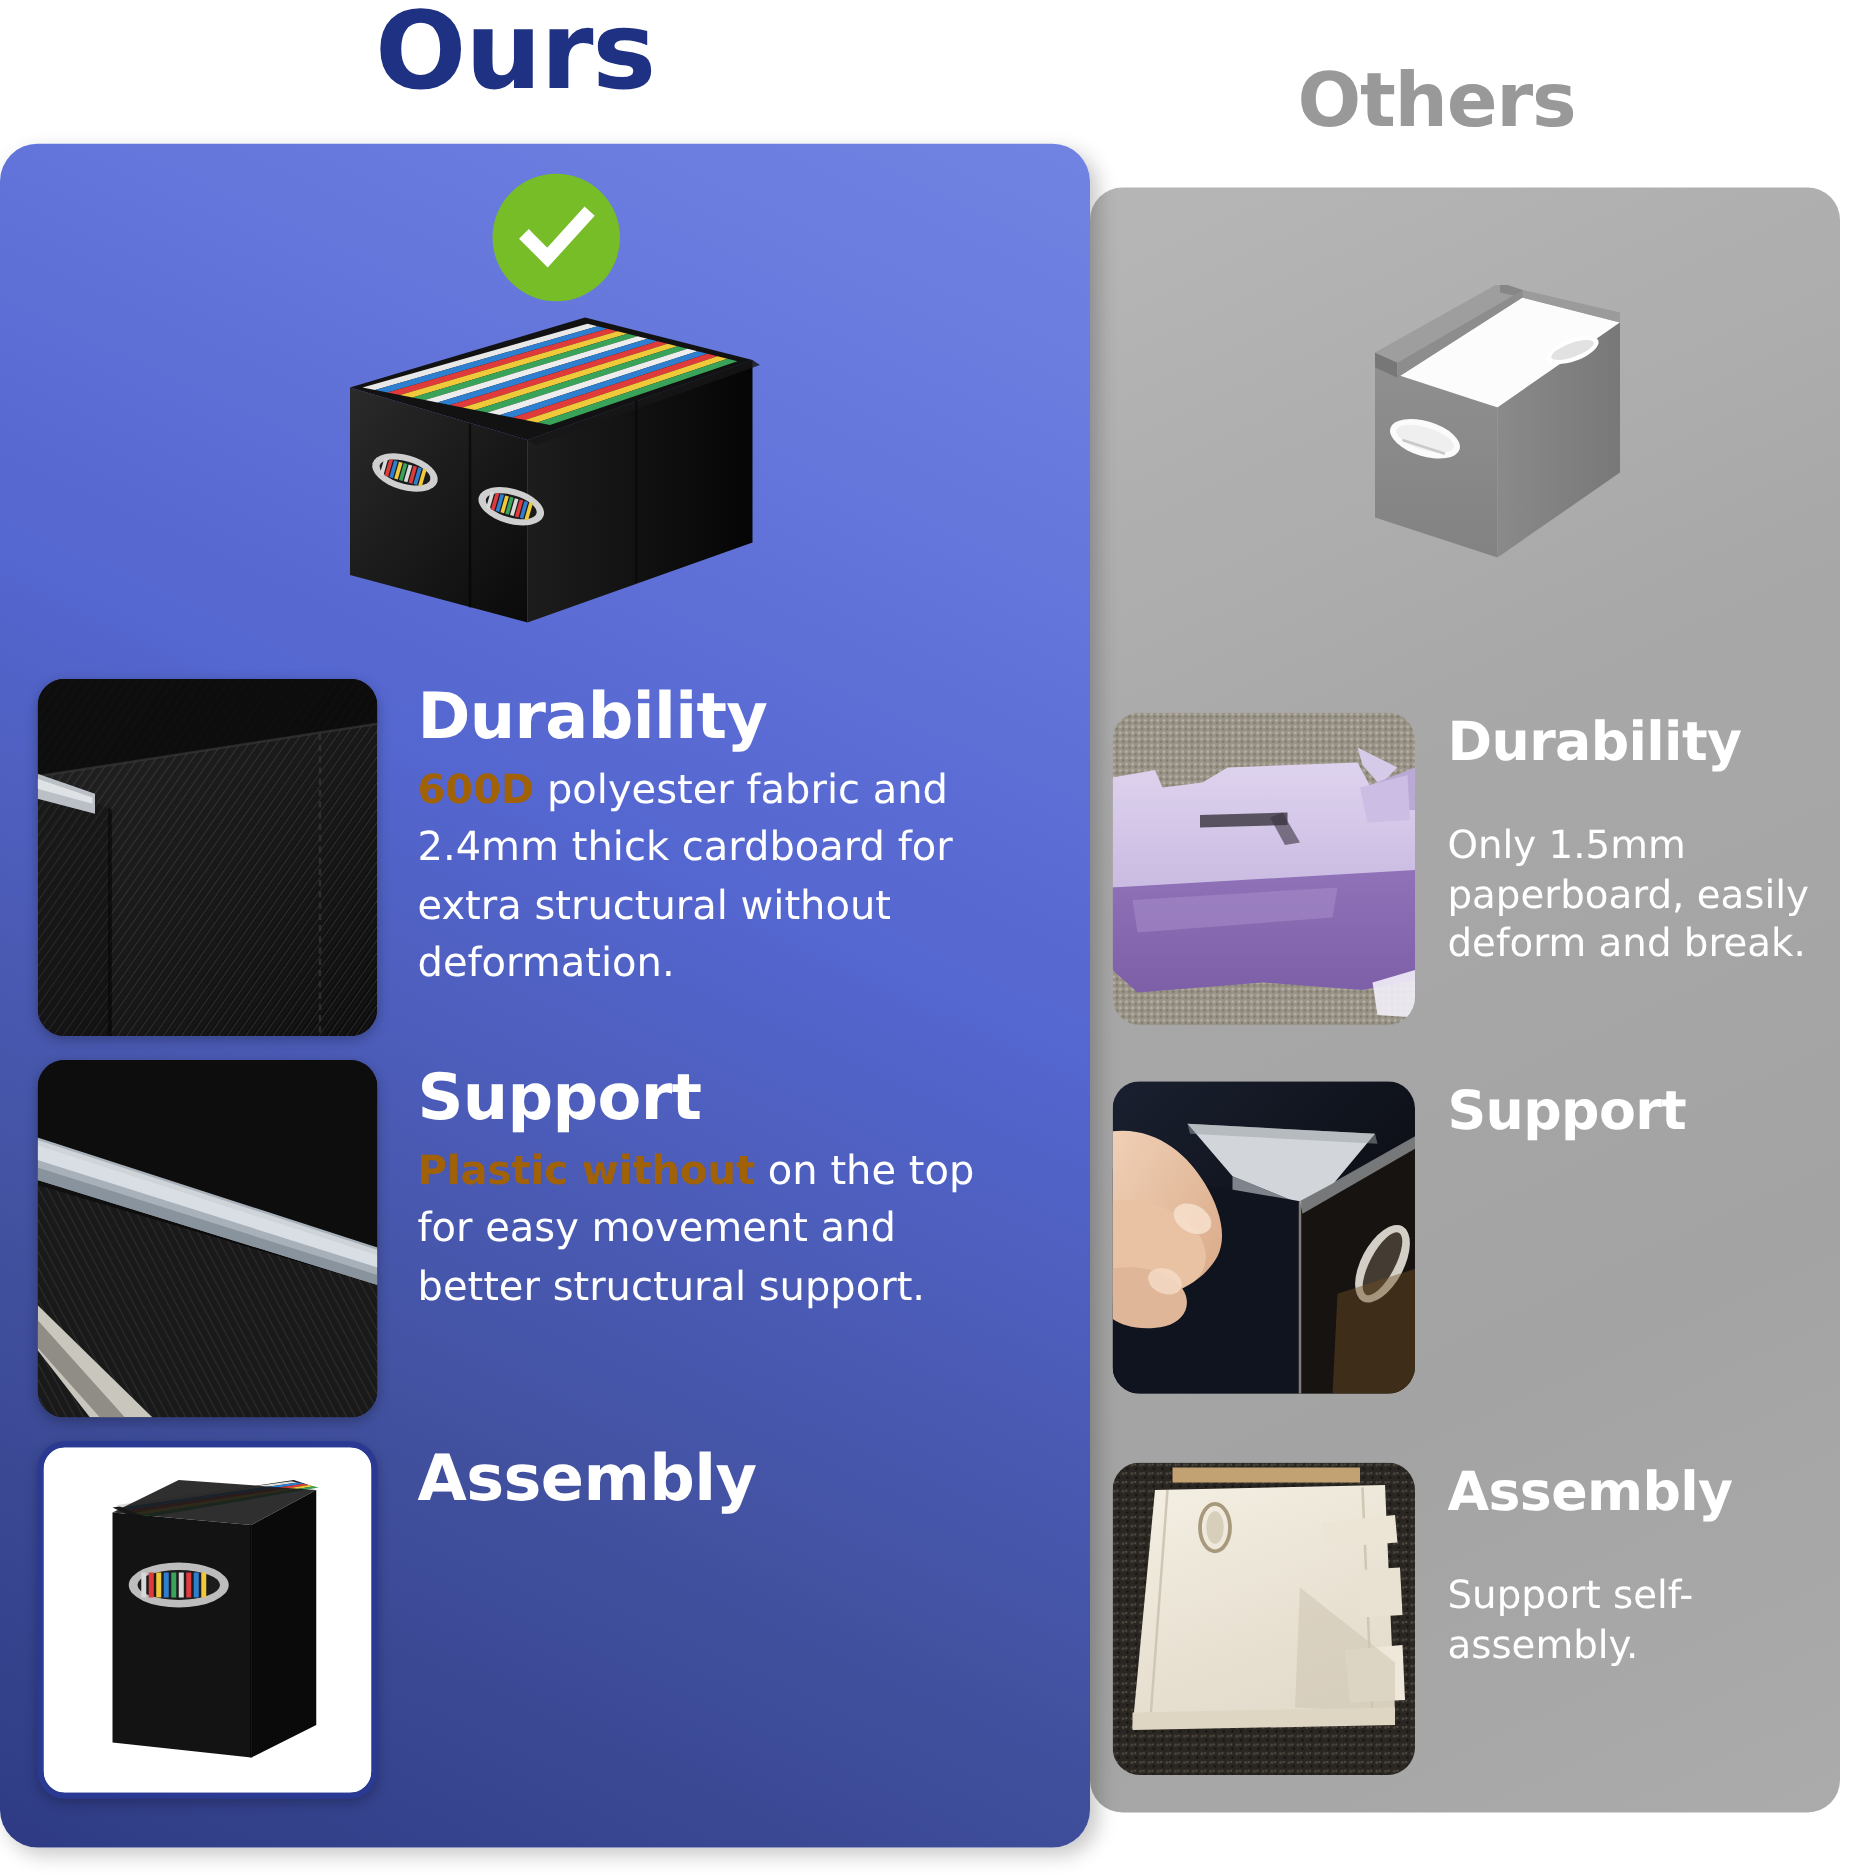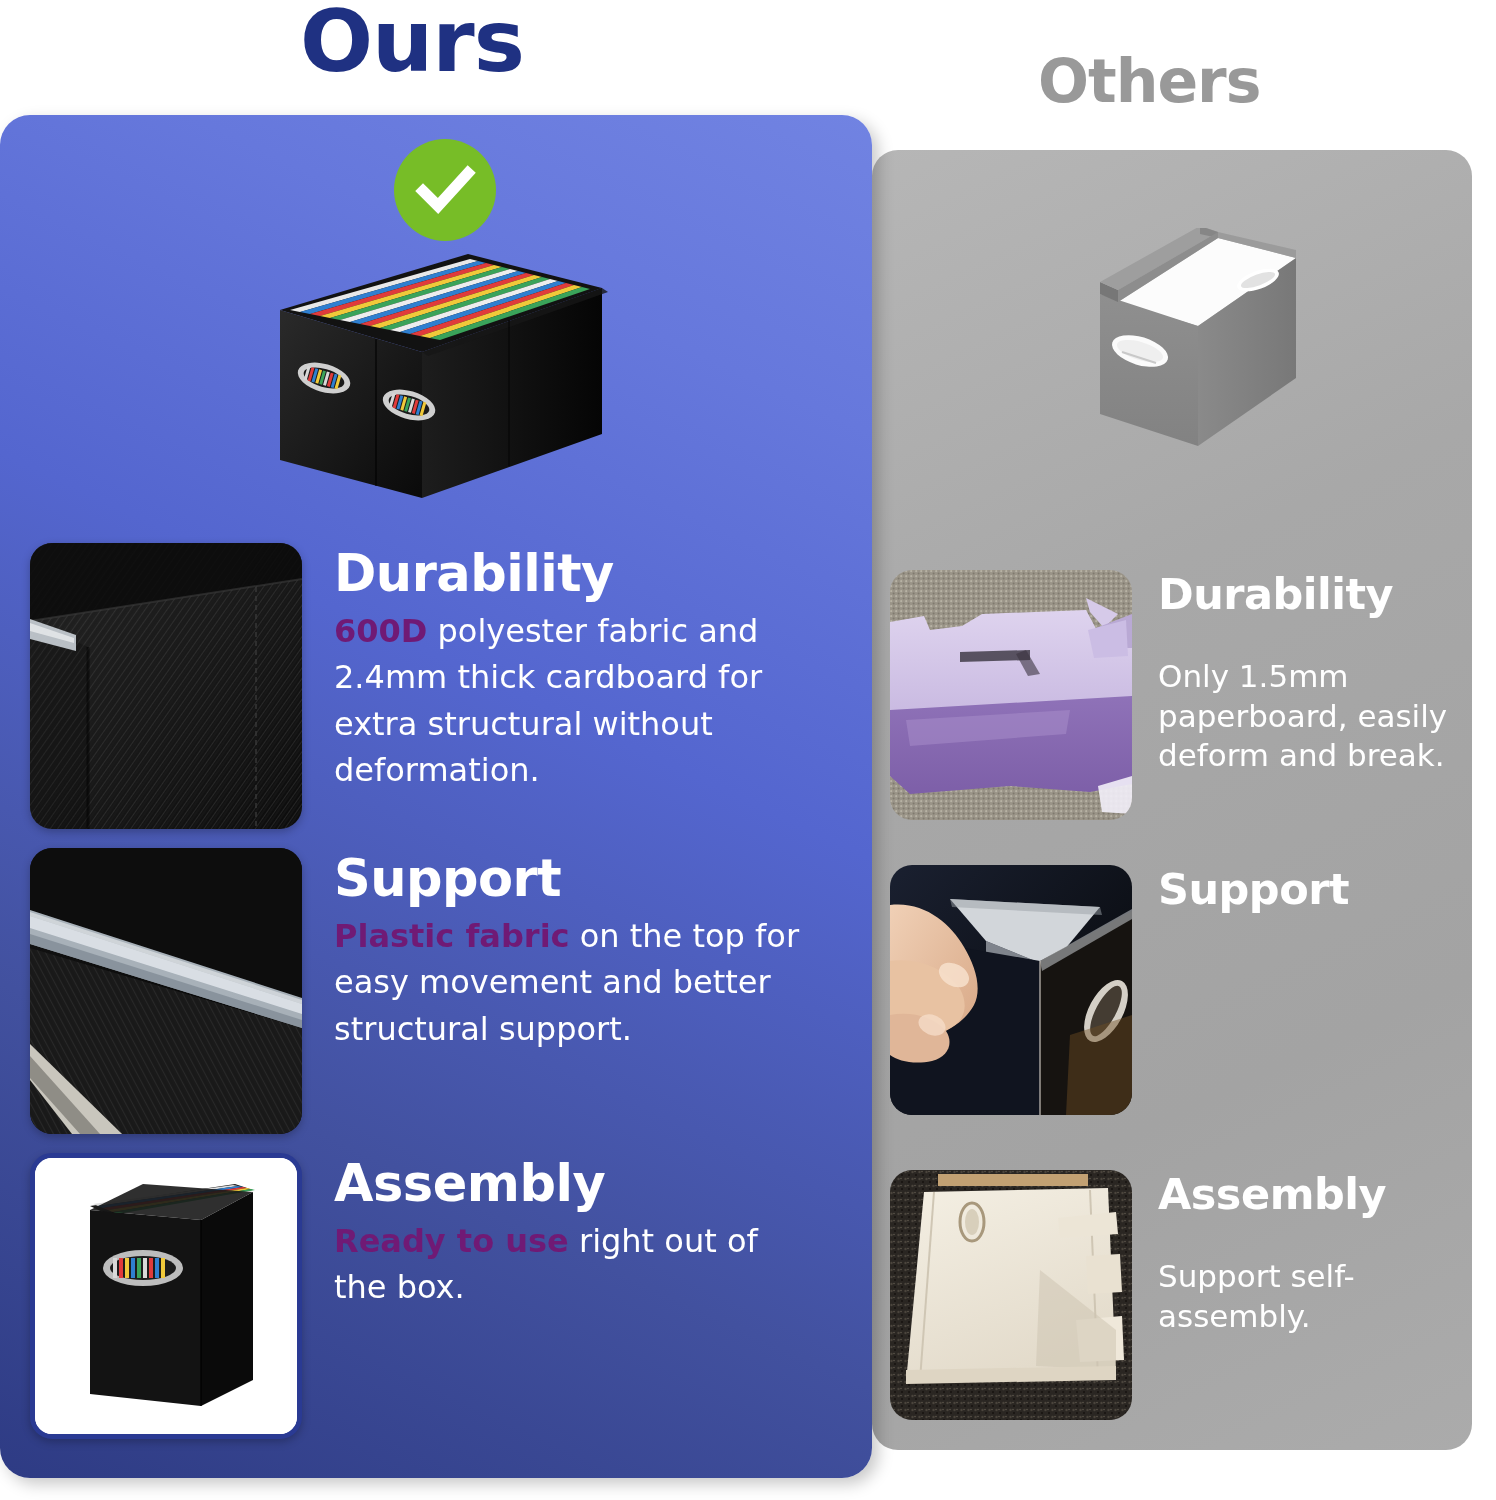--- a/index.html
+++ b/index.html
@@ -65,21 +65,21 @@
   .text-ours { margin-left: 32px; width: 470px; padding-top: 4px; }
   .h-ours {
     color: #ffffff; font-size: 51px; font-weight: 700;
     line-height: 1.04; letter-spacing: -0.5px; margin-bottom: 8px;
     font-family: "DejaVu Sans", sans-serif;
   }
   .p-ours {
     color: #ffffff; font-size: 32px; line-height: 1.45;
     font-family: "DejaVu Sans", sans-serif; font-weight: 400;
   }
-  .hl { color: #701a75; font-weight: 700; }
+  .hl { color: #a16207; font-weight: 700; }
 
   
   .row-others { position: absolute; display: flex; align-items: flex-start; }
   .thumb-others {
     width: 242px; height: 250px; border-radius: 22px;
     overflow: hidden; flex: none; position: relative;
   }
   .text-others { margin-left: 26px; width: 330px; padding-top: 2px; }
   .h-others {
     color: #ffffff; font-size: 43px; font-weight: 700;
@@ -284,21 +284,21 @@
         <polygon points="0,86 272,172 272,180 0,96" fill="#7f8a94" opacity="0.75"></polygon>
 
         <polygon points="0,196 92,286 42,286 0,232" fill="#c9c6bd"></polygon>
         <polygon points="0,208 70,286 50,286 0,230" fill="#8f8d86"></polygon>
 
         <polygon points="0,64 272,152 272,156 0,68" fill="#ffffff" opacity="0.45"></polygon>
       </svg>
     </div>
     <div class="text-ours">
       <div class="h-ours">Support</div>
-      <div class="p-ours"><span class="hl">Plastic fabric</span><span> on the top for easy movement and better structural support.</span></div>
+      <div class="p-ours"><span class="hl">Plastic without</span><span> on the top for easy movement and better structural support.</span></div>
     </div>
   </div>
 
   <div class="row-ours" style="left:30px; top:1153px;">
     <div class="thumb-ours framed">
       <svg viewBox="0 0 262 276" width="100%" height="100%" preserveAspectRatio="xMidYMid meet">
         <rect width="262" height="276" fill="#ffffff"></rect>
 
         <g>
           <polygon points="55,48 200,26 218,32 72,56" fill="#1a1a1a"></polygon>
@@ -326,21 +326,20 @@
           <rect x="108" y="100" width="4" height="20" fill="#d8d8d8"></rect>
           <rect x="114" y="100" width="4" height="20" fill="#e03b3b"></rect>
           <rect x="120" y="100" width="4" height="20" fill="#2f7fd0"></rect>
           <rect x="126" y="100" width="4" height="20" fill="#f0c93a"></rect>
         </g>
         <line x1="166" y1="62" x2="166" y2="248" stroke="#000" stroke-width="2" opacity="0.6"></line>
       </svg>
     </div>
     <div class="text-ours">
       <div class="h-ours">Assembly</div>
-      <div class="p-ours"><span class="hl">Ready to use</span><span> right out of the box.</span></div>
     </div>
   </div>
 
   <div class="row-others" style="left:890px; top:570px;">
     <div class="thumb-others">
       <svg viewBox="0 0 242 250" width="242" height="250">
         <defs>
           <pattern id="carpet" width="5" height="5" patternUnits="userSpaceOnUse">
             <rect width="5" height="5" fill="#9a9488"></rect>
             <circle cx="1.2" cy="1.2" r="1.1" fill="#b7b2a4"></circle>

